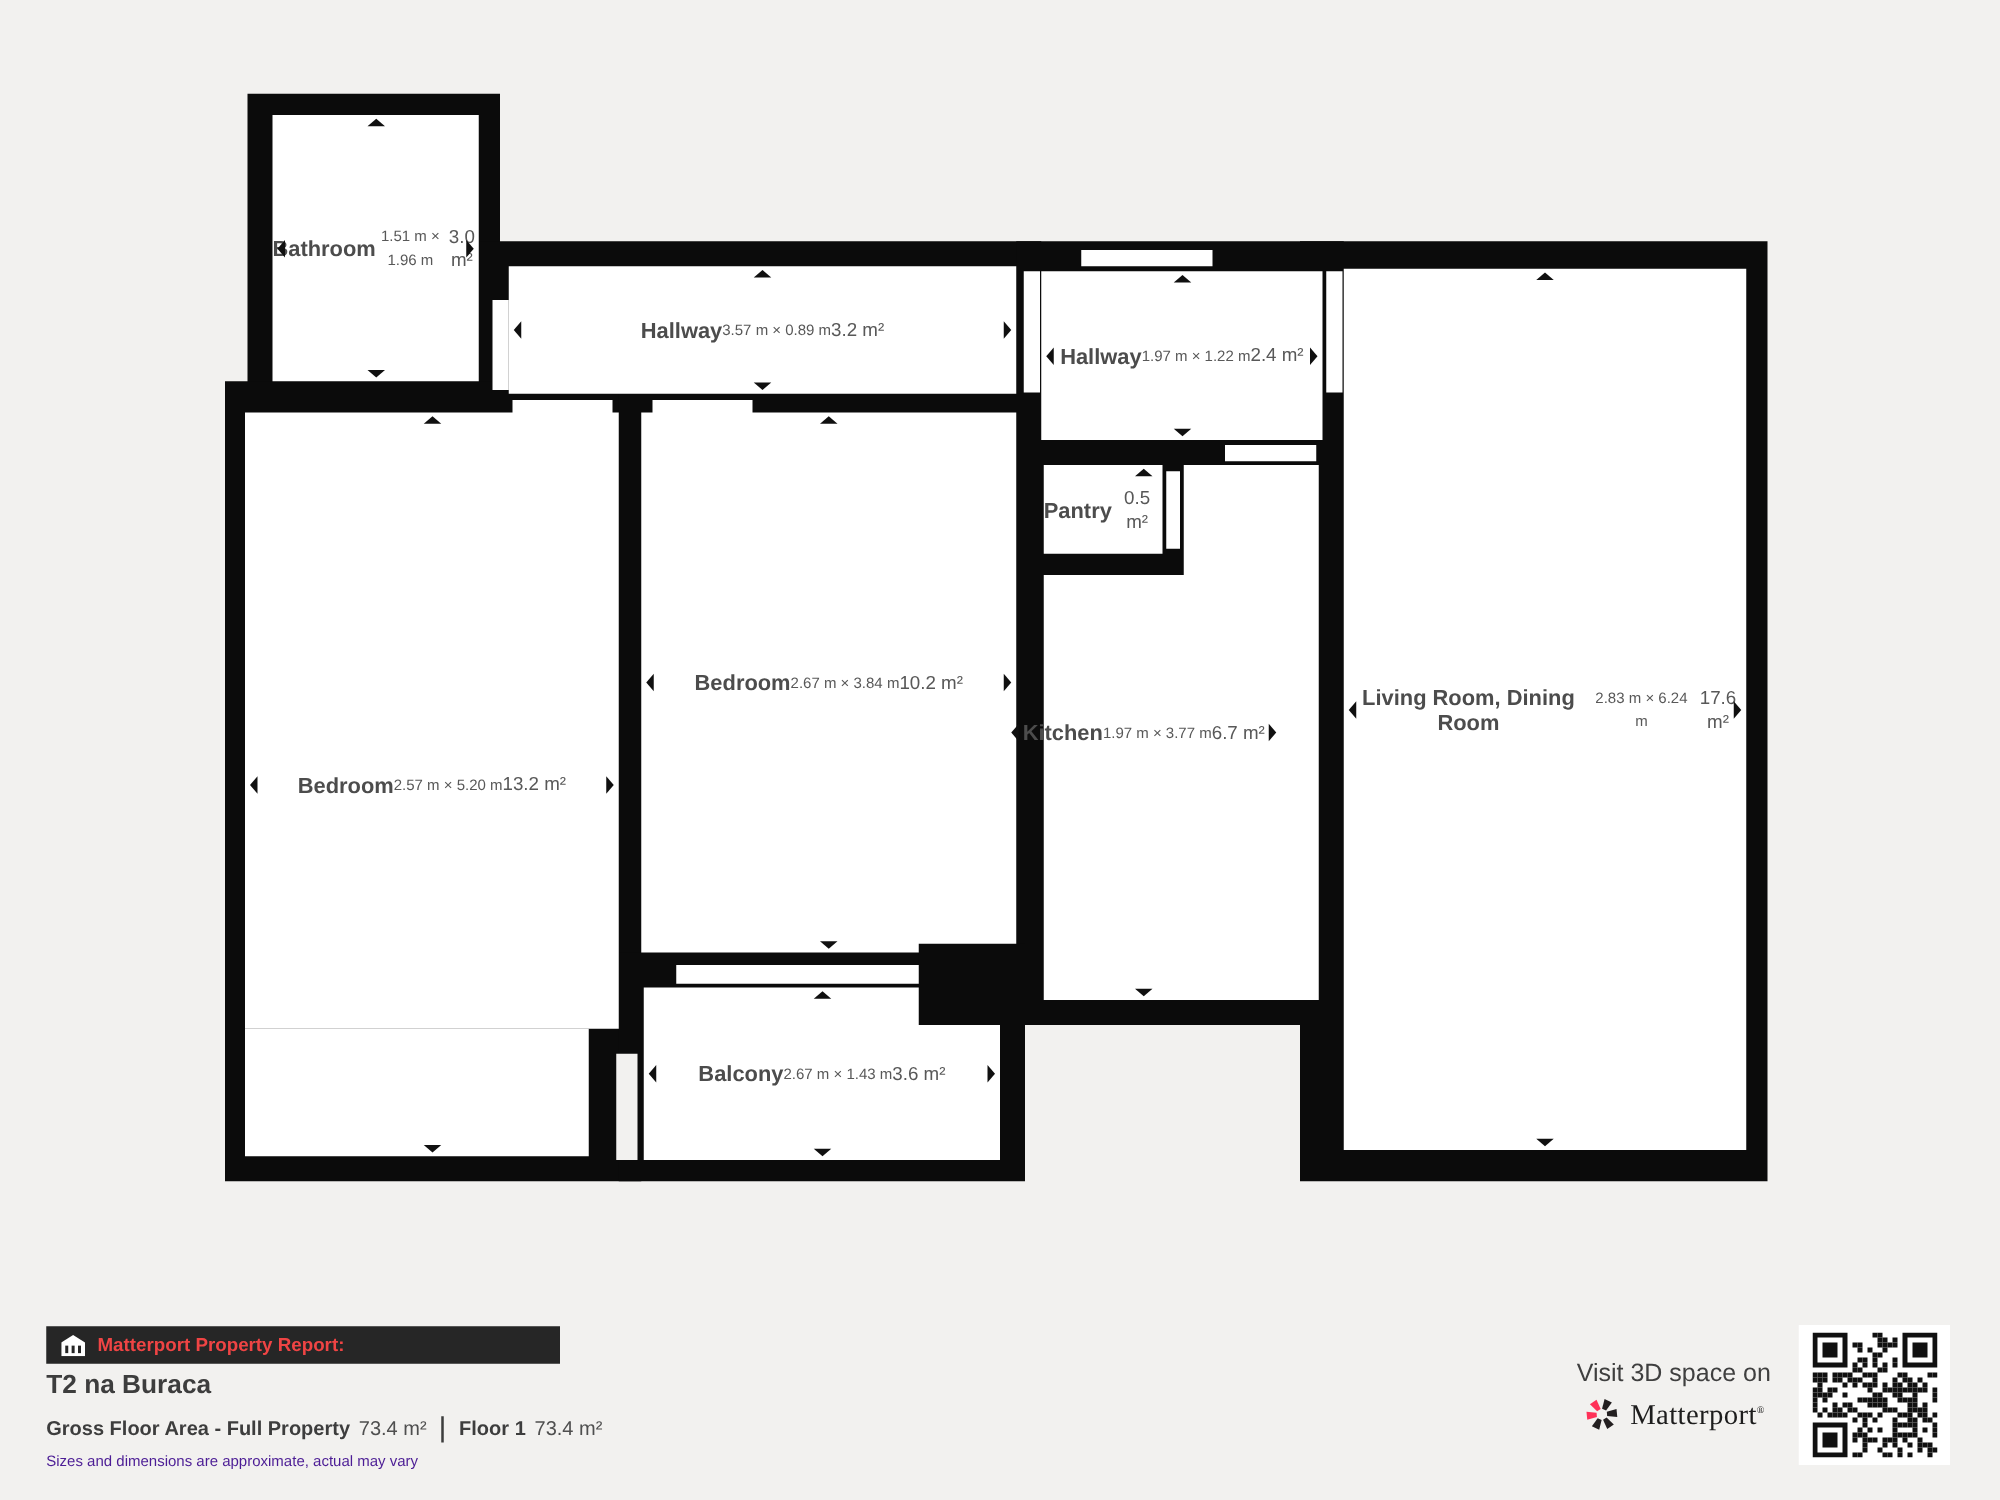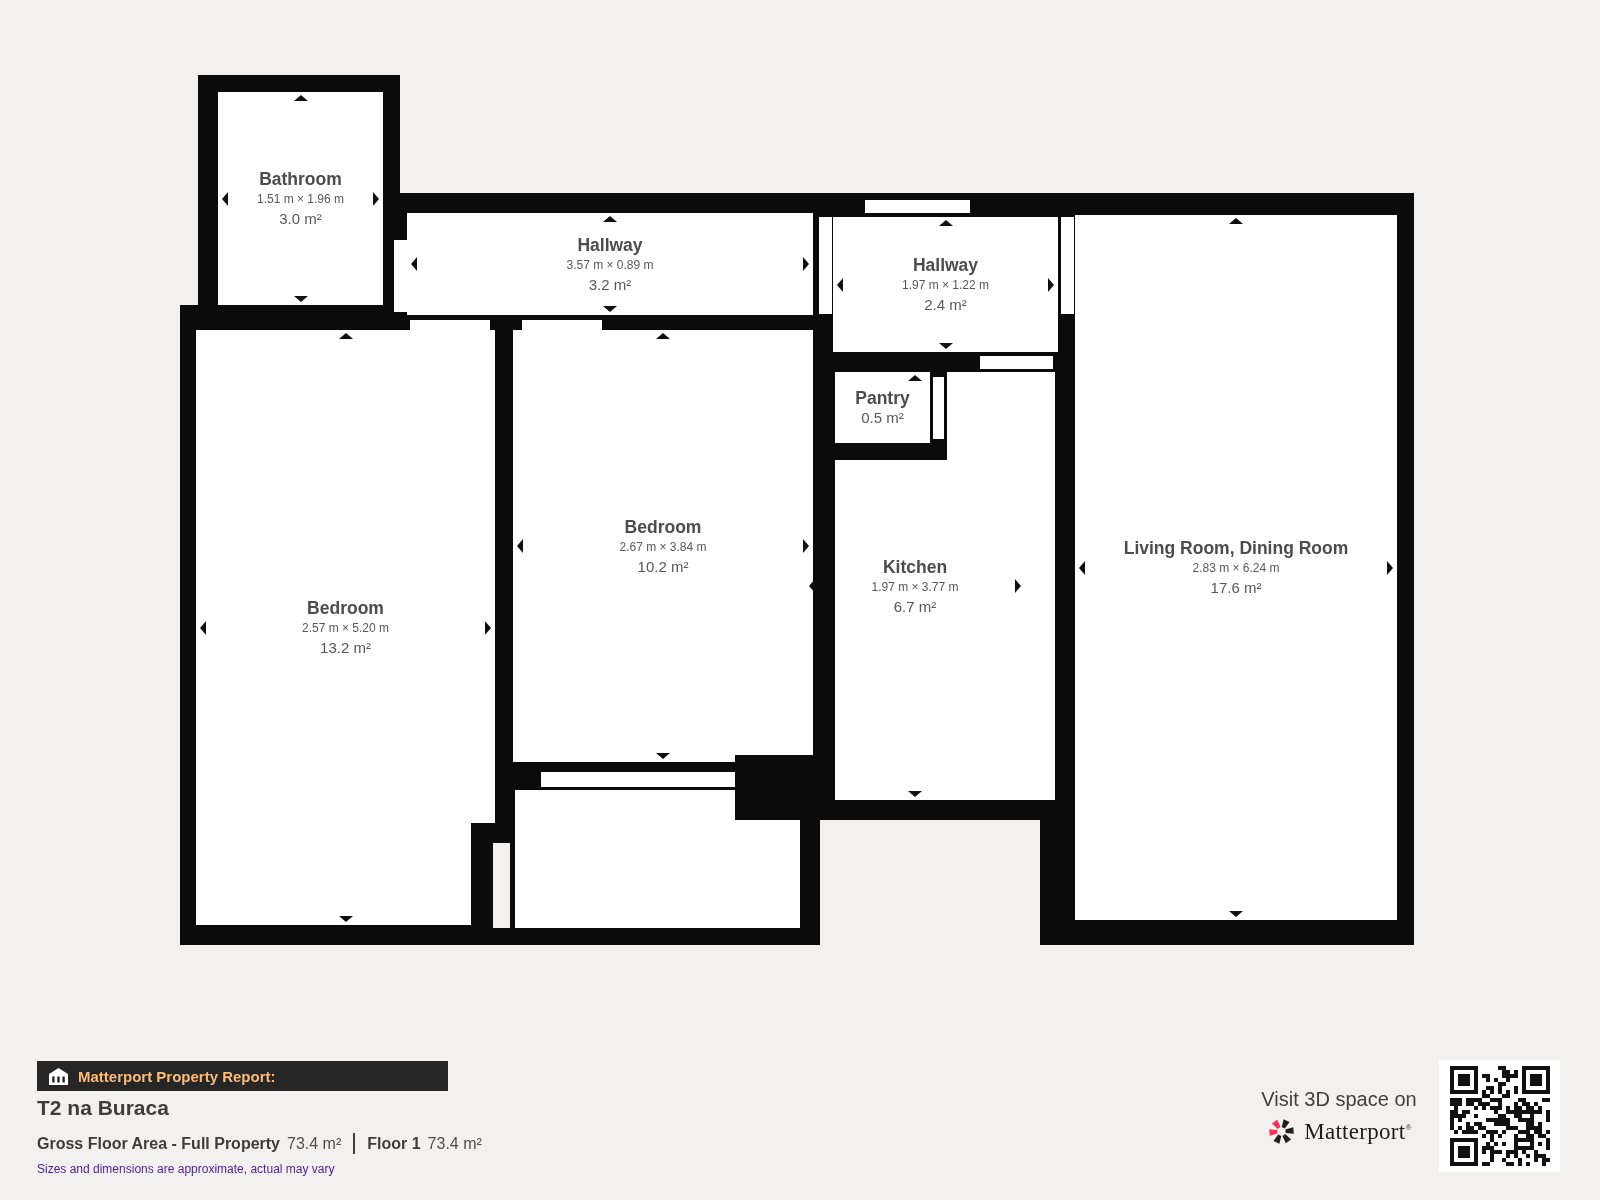--- a/index.html
+++ b/index.html
@@ -8,39 +8,39 @@
     background:#f2f1ef;
     font-family:"Liberation Sans", sans-serif;
     -webkit-font-smoothing:antialiased;
   }
   
   .b{position:absolute;background:#0b0b0b;}          
   .w{position:absolute;background:#ffffff;}          
   .g{position:absolute;background:#f2f1ef;}          
   .d{position:absolute;background:#ffffff;}          
   .room{position:absolute;}
-  .rlabel{position:absolute;inset:0;display:flex;flex-direction:column;
+  .rlabel{position:absolute;inset:0;display:flex;flex-direction:row;
           justify-content:center;align-items:center;text-align:center;}
   .rname{font-weight:bold;font-size:17.5px;color:#4c4c4c;line-height:20px;}
   .rdims{font-size:12px;color:#585858;line-height:19px;margin-top:1px;}
   .rarea{font-size:15px;color:#585858;line-height:19px;}
   
   .ar{position:absolute;width:0;height:0;}
   .ar-up{left:50%;top:3px;transform:translateX(-50%);
          border-left:7px solid transparent;border-right:7px solid transparent;border-bottom:6px solid #101010;}
   .ar-down{left:50%;bottom:3px;transform:translateX(-50%);
          border-left:7px solid transparent;border-right:7px solid transparent;border-top:6px solid #101010;}
   .ar-left{top:50%;left:4px;transform:translateY(-50%);
          border-top:7px solid transparent;border-bottom:7px solid transparent;border-right:6px solid #101010;}
   .ar-right{top:50%;right:4px;transform:translateY(-50%);
          border-top:7px solid transparent;border-bottom:7px solid transparent;border-left:6px solid #101010;}
   
   .f-bar{position:absolute;left:37px;top:1061px;width:411px;height:30px;background:#262626;
          display:flex;align-items:center;padding-left:12px;box-sizing:border-box;gap:10px;}
-  .f-bar-text{color:#fdba74;font-weight:bold;font-size:15px;}
+  .f-bar-text{color:#ef4444;font-weight:bold;font-size:15px;}
   .f-title{position:absolute;left:37px;top:1096px;font-size:21px;font-weight:bold;color:#3d3d3d;}
   .f-area{position:absolute;left:37px;top:1133px;font-size:16px;color:#4f4f4f;display:flex;align-items:center;}
   .f-area b{color:#3d3d3d;}
   .f-sep{display:inline-block;width:2px;height:21px;background:#3d3d3d;margin:0 12px;}
   .f-note{position:absolute;left:37px;top:1162px;font-size:12px;color:#4c1d95;}
   
   .cta{position:absolute;left:1254px;top:1088px;width:170px;text-align:center;}
   .cta-text{font-size:20px;color:#3f3f3f;}
   .cta-logo{margin-top:5px;display:flex;align-items:center;justify-content:center;gap:7px;}
   .cta-word{font-family:"Liberation Serif", serif;font-size:23px;color:#1d1d1d;letter-spacing:.3px;}
@@ -171,20 +171,31 @@
       <div class="rname">Living Room, Dining Room</div>
       <div class="rdims">2.83 m × 6.24 m</div>
       <div class="rarea">17.6 m²</div>
     </div>
   <div class="ar ar-up"></div>
       <div class="ar ar-down"></div>
       <div class="ar ar-left"></div>
       <div class="ar ar-right"></div>
     </div>
 
+  <div class="room" style="left:515px;top:790px;width:285px;height:138px">
+    <div class="rlabel">
+      <div class="rname">Balcony</div>
+      <div class="rdims">2.67 m × 1.43 m</div>
+      <div class="rarea">3.6 m²</div>
+    </div>
+  <div class="ar ar-up"></div>
+      <div class="ar ar-down"></div>
+      <div class="ar ar-left"></div>
+      <div class="ar ar-right"></div>
+    </div>
 </div>
 
 <div class="f-bar">
   <svg width="19" height="17" viewBox="0 0 19 17" aria-hidden="true">
     <path d="M9.5 0 L19 6 V17 H0 V6 Z" fill="#ffffff"></path>
     <rect x="3.2" y="8.5" width="2.4" height="6" fill="#262626"></rect>
     <rect x="8.3" y="8.5" width="2.4" height="6" fill="#262626"></rect>
     <rect x="13.4" y="8.5" width="2.4" height="6" fill="#262626"></rect>
   </svg>
   <span class="f-bar-text">Matterport Property Report:</span>

